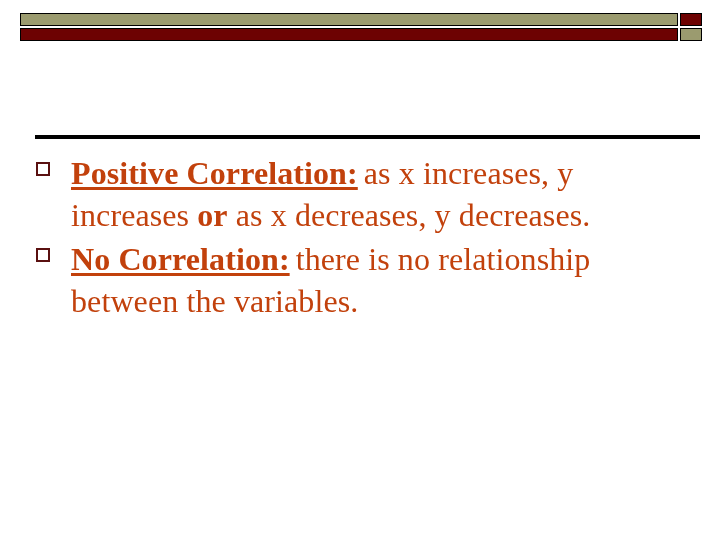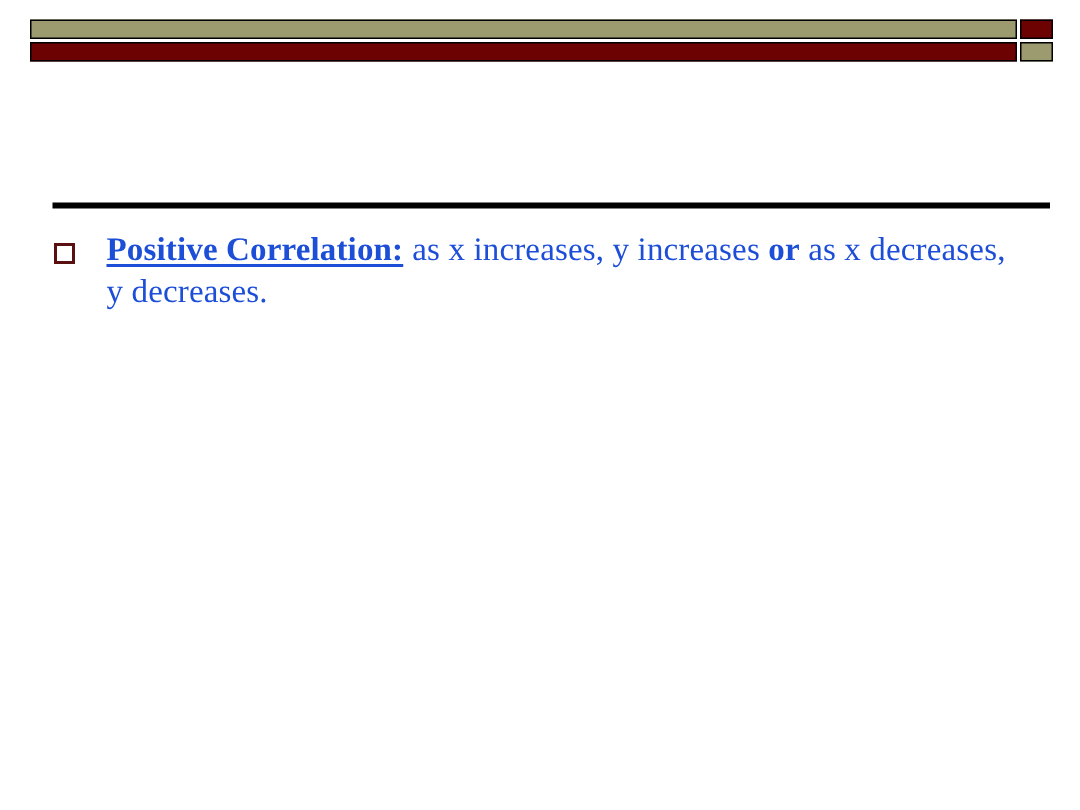--- a/index.html
+++ b/index.html
@@ -82,23 +82,23 @@
     width: 14px;
     height: 14px;
     border: 2px solid #5a1010;
     box-sizing: border-box;
     margin-top: 10px;
     margin-right: 21px;
   }
 
   .bullet-text {
     flex: 1 1 auto;
-    font-size: 22px;
-    line-height: 28px;
-    color: #1d4ed8;
+    font-size: 32px;
+    line-height: 42px;
+    color: #c2410c;
     letter-spacing: 0.1px;
   }
 
   .term {
     font-weight: bold;
     text-decoration: underline;
     text-underline-offset: 3px;
   }
 
   .emph {
@@ -131,16 +131,22 @@
   <div class="content">
 
     <div class="bullet-row">
       <div class="bullet-marker"></div>
       <div class="bullet-text">
         <span class="term">Positive Correlation:</span><span class="spacer"></span><span>as x increases, y increases </span><span class="emph">or</span><span> as x decreases, y decreases.</span>
       </div>
     </div>
 
 
+    <div class="bullet-row">
+      <div class="bullet-marker"></div>
+      <div class="bullet-text">
+        <span class="term">No Correlation:</span><span class="spacer"></span><span>there is no relationship between the variables.</span><span class="emph"></span><span></span>
+      </div>
+    </div>
 
   </div>
 
 </div>
 
 </body></html>

